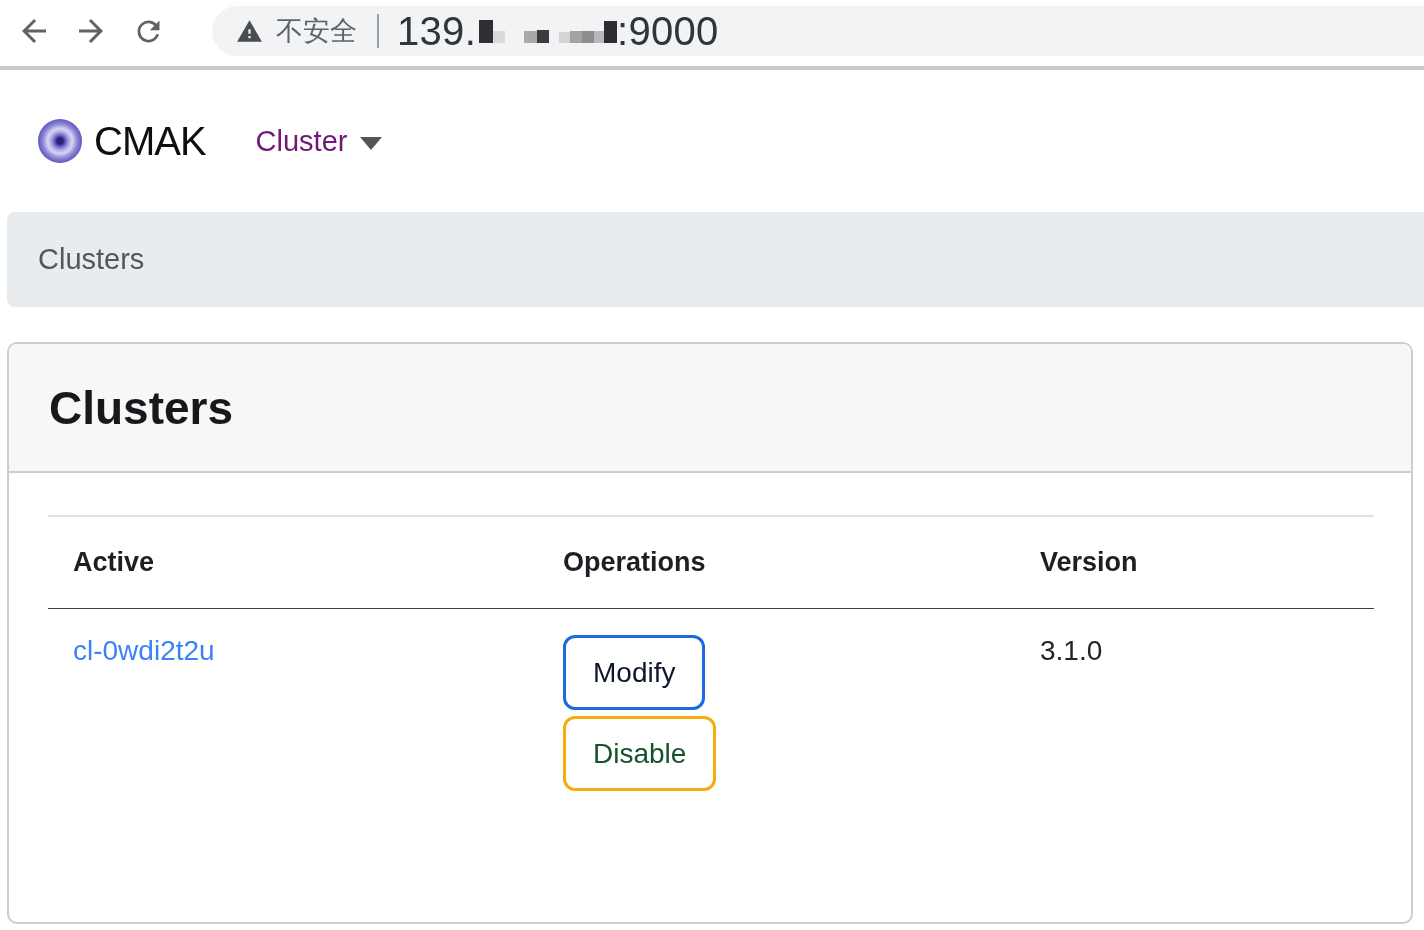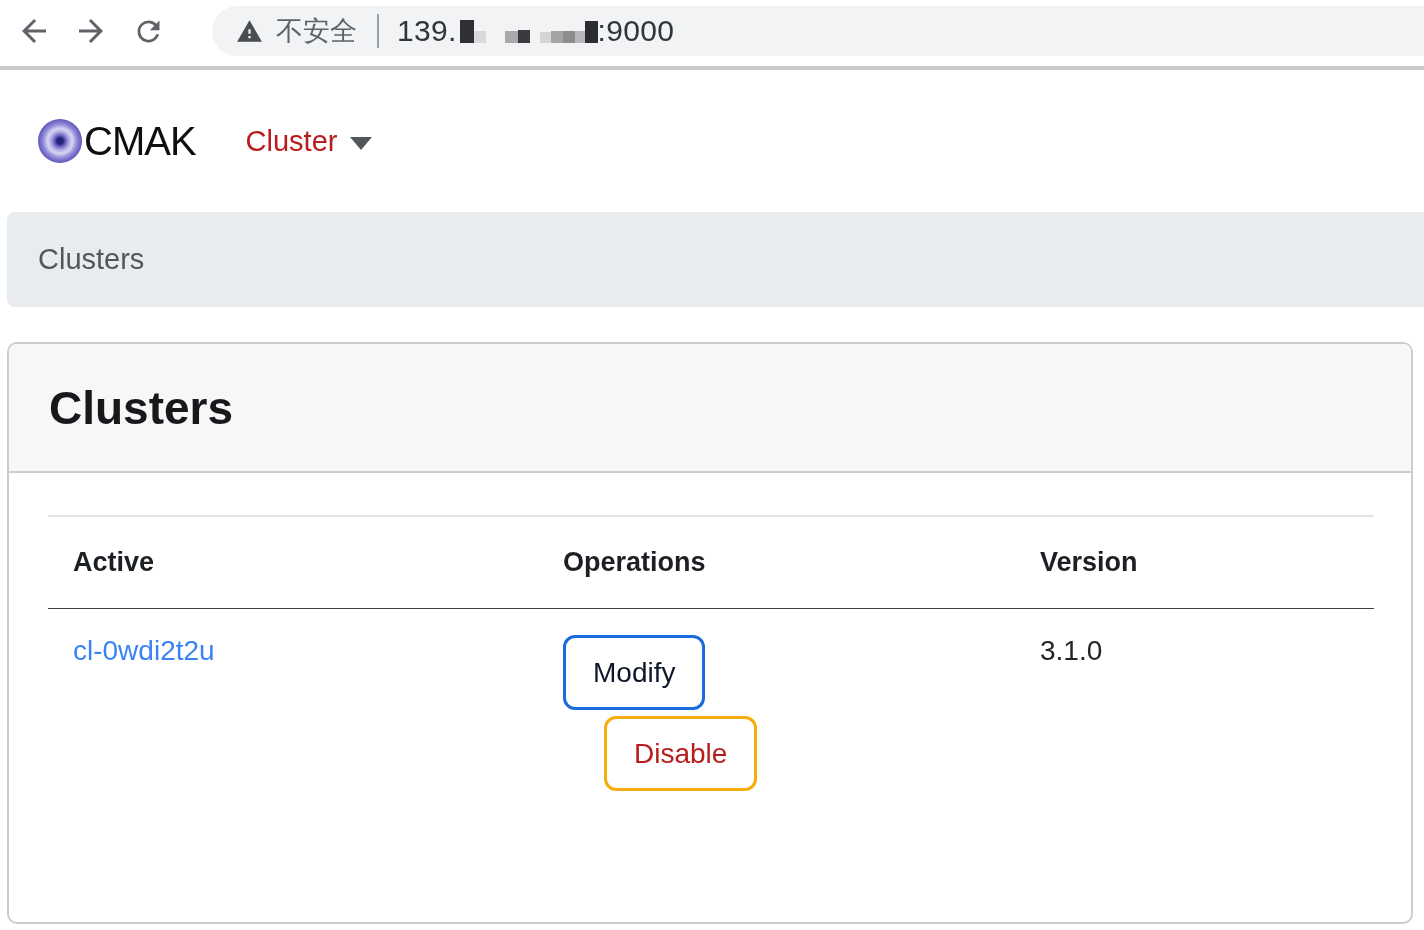--- a/index.html
+++ b/index.html
@@ -35,21 +35,21 @@
     display: flex; align-items: center; cursor: pointer;
   }
   .site-info svg { width: 27px; height: 27px; fill: #494c50; }
   .security-label {
     font-size: 27px; color: #5f6368; margin-left: 13px; white-space: nowrap;
   }
   .addr-divider {
     width: 2px; height: 34px; background: #9aa0a6; margin: 0 18px 0 20px;
   }
   .url-text {
-    font-size: 30px; color: #313438; letter-spacing: 0.3px; white-space: nowrap;
+    font-size: 40px; color: #313438; letter-spacing: 0.3px; white-space: nowrap;
     display: flex; align-items: center;
   }
   .url-redaction {
     display: inline-flex; align-items: flex-end; height: 24px;
     margin: 0 0 1px 1px;
   }
   .chrome-divider {
     position: absolute; top: 66px; left: 0; right: 0; height: 4px;
     background: #c9c9ca;
   }
@@ -60,26 +60,26 @@
     display: flex; align-items: center;
   }
   .brand { display: flex; align-items: center; cursor: pointer; text-decoration: none; }
   .cmak-logo {
     width: 44px; height: 44px; border-radius: 50%;
     background: radial-gradient(circle,
       #262179 0%, #262179 10%, #6a61c4 18%, #b3ade6 30%, #d8d5f3 40%,
       #8f88d8 55%, #6059bc 70%, #847dd0 82%, #b5b0e8 92%, #7d75cc 100%);
   }
   .brand-text {
-    font-size: 40px; color: #0e0f12; letter-spacing: -1px; margin-left: 2px;
+    font-size: 40px; color: #0e0f12; letter-spacing: -1px; margin-left: 12px;
   }
   .cluster-menu {
     display: flex; align-items: center; margin-left: 50px; cursor: pointer;
   }
-  .cluster-menu-label { font-size: 29px; color: #b91c1c; }
+  .cluster-menu-label { font-size: 29px; color: #701a75; }
   .caret-down {
     width: 0; height: 0; margin-left: 13px; margin-top: 4px;
     border-left: 11px solid transparent; border-right: 11px solid transparent;
     border-top: 13px solid #54575a;
   }
 
   
   .breadcrumb-bar {
     position: absolute; top: 212px; left: 7px; right: -10px; height: 95px;
     background: #e9ecef; border-radius: 8px;
@@ -114,21 +114,21 @@
   .col-operations { width: 477px; }
   .cluster-link { color: #3b82f6; text-decoration: none; cursor: pointer; }
 
   .op-btn {
     display: block; background: #ffffff; font-family: inherit;
     font-size: 28px; line-height: 1.4; padding: 15px 27px;
     border-radius: 12px; border: 3px solid; cursor: pointer;
     margin-bottom: 6px;
   }
   .op-btn.modify { color: #0f172a; border-color: #1a6ae0; }
-  .op-btn.disable { color: #b91c1c; border-color: #f5ad0e; margin-left: 41px; }
+  .op-btn.disable { color: #14532d; border-color: #f5ad0e; }
 </style>
 </head>
 <body>
 
 <div class="browser-chrome">
   <button class="nav-btn">
     <svg viewBox="0 0 24 24">
       <path d="M20 11H7.8l5.6-5.6L12 4l-8 8 8 8 1.4-1.4L7.8 13H20v-2z"></path>
     </svg>
   </button>

